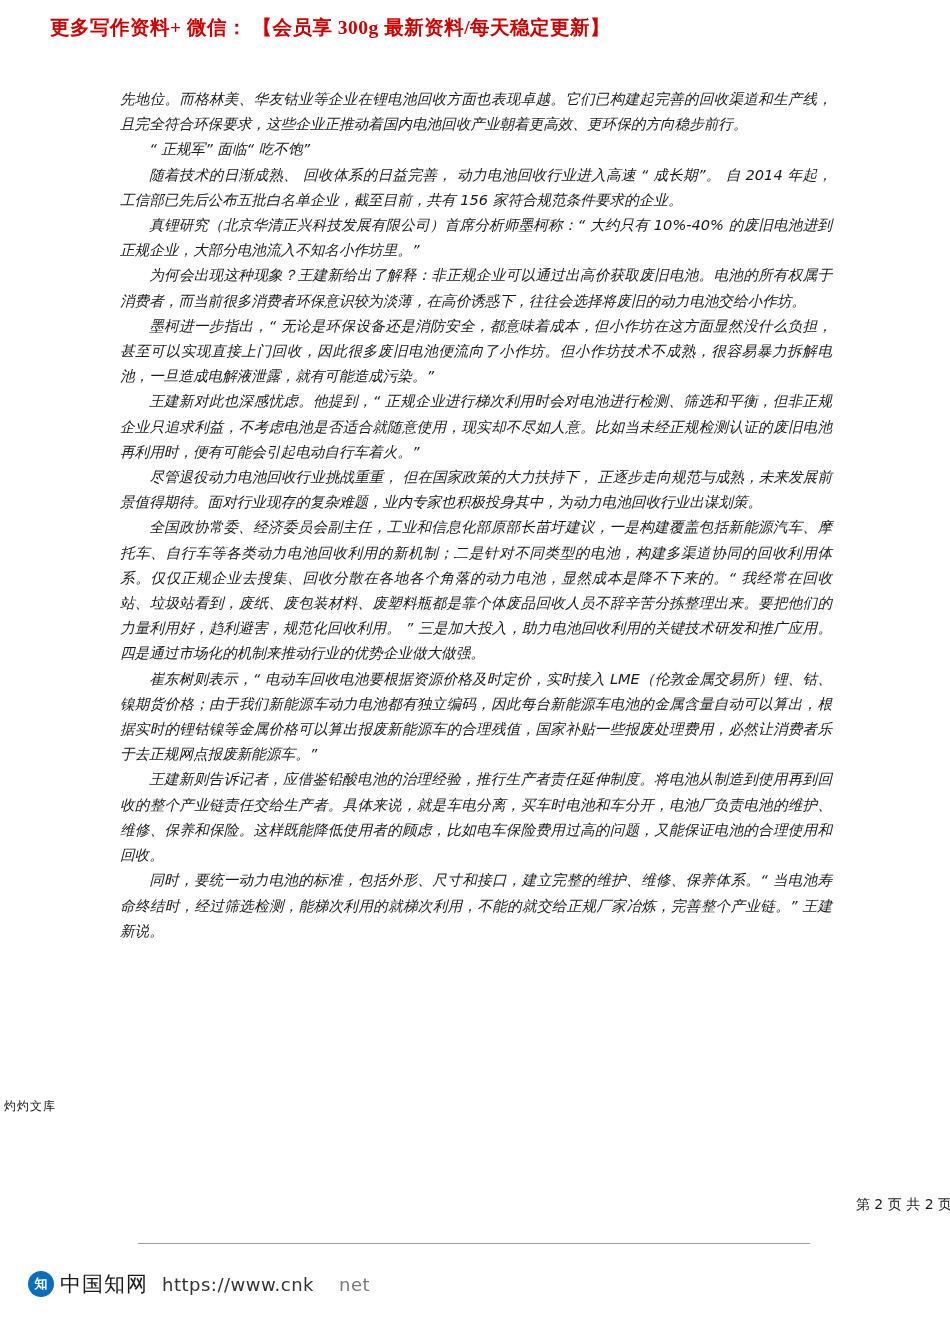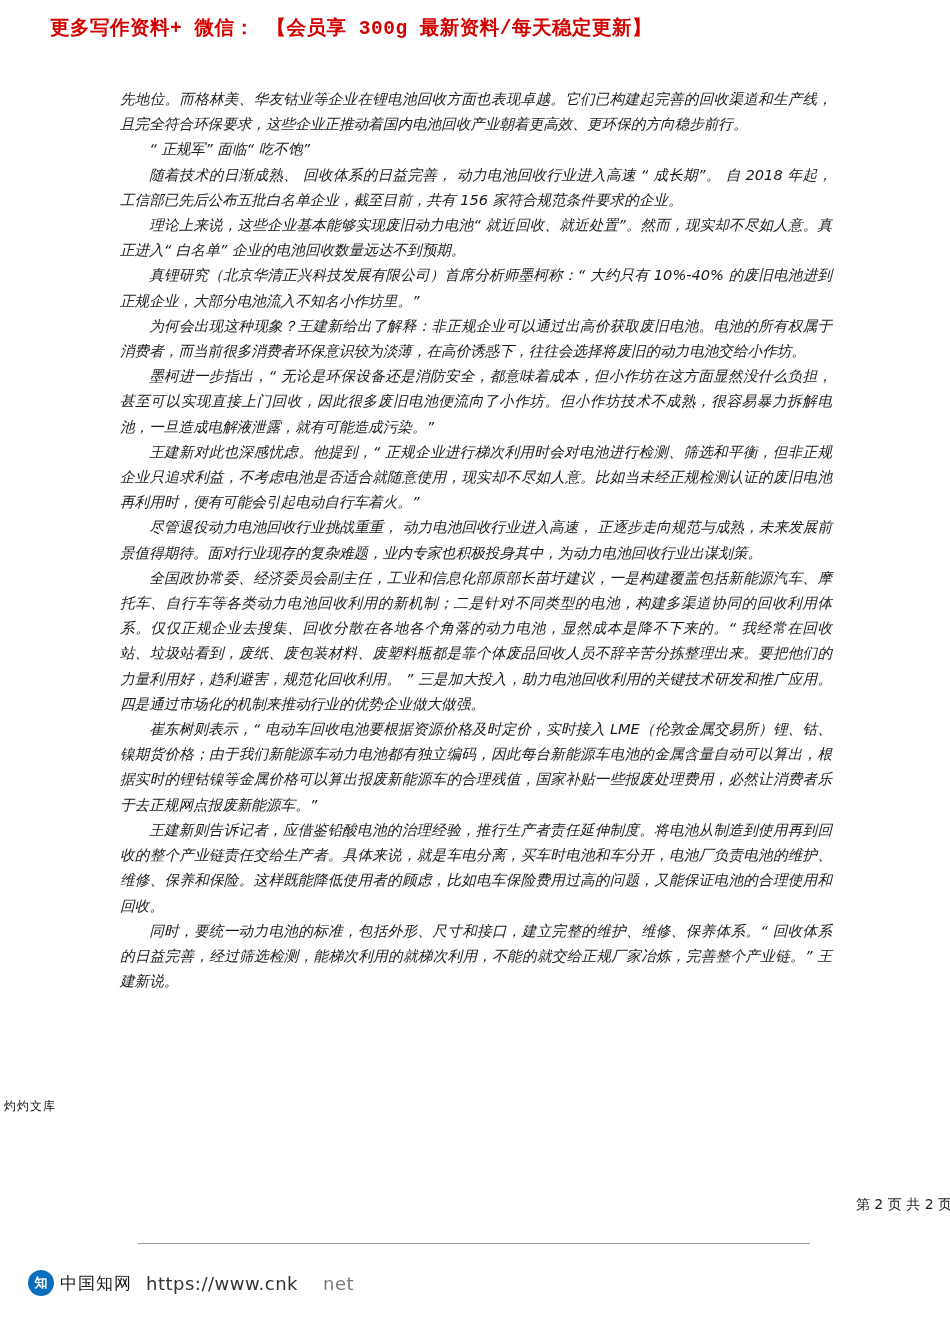--- a/index.html
+++ b/index.html
@@ -26,21 +26,21 @@
   .promo {
     position: absolute;
     top: 14px;
     left: 50px;
     width: 860px;
     font-size: 19.5px;
     font-weight: bold;
     color: #d40000;
     letter-spacing: 0.5px;
     white-space: nowrap;
-    font-family: Liberation Mono, monospace;
+    font-family: Liberation Serif, serif;
   }
   .promo .plain { color: #d40000; }
   .promo .bracket { color: #d40000; }
 
   
   .doc-body {
     position: absolute;
     top: 86px;
     left: 120px;
     width: 712px;
@@ -104,21 +104,21 @@
     height: 26px;
     border-radius: 50%;
     background: #0a6ebd;
     color: #fff;
     font-size: 13px;
     line-height: 26px;
     text-align: center;
     font-weight: bold;
   }
   .cnki-name {
-    font-size: 17px;
+    font-size: 21px;
     color: #1a1a1a;
     letter-spacing: 1px;
   }
   .cnki-url {
     font-size: 18px;
     color: #333;
     letter-spacing: 0.5px;
   }
   .cnki-url .dim { color: #7a7a7a; margin-left: 25px; }
 </style>
@@ -128,31 +128,30 @@
 <div class="page">
 
   <div class="promo">
     <span class="plain">更多写作资料+ 微信：</span>
     <span class="bracket">【会员享 300g 最新资料/每天稳定更新】</span>
   </div>
 
   <div class="doc-body">
     <p class="para">先地位。而格林美、华友钴业等企业在锂电池回收方面也表现卓越。它们已构建起完善的回收渠道和生产线，且完全符合环保要求，这些企业正推动着国内电池回收产业朝着更高效、更环保的方向稳步前行。</p>
     <p class="para indent">“ 正规军” 面临“ 吃不饱”</p>
-    <p class="para indent">随着技术的日渐成熟、 回收体系的日益完善， 动力电池回收行业进入高速 “ 成长期”。 自 2018 年起，工信部已先后公布五批白名单企业，截至目前，共有 156 家符合规范条件要求的企业。</p>
-    <p class="para indent">理论上来说，这些企业基本能够实现废旧动力电池“ 就近回收、就近处置”。然而，现实却不尽如人意。真正进入“ 白名单” 企业的电池回收数量远达不到预期。</p>
+    <p class="para indent">随着技术的日渐成熟、 回收体系的日益完善， 动力电池回收行业进入高速 “ 成长期”。 自 2014 年起，工信部已先后公布五批白名单企业，截至目前，共有 156 家符合规范条件要求的企业。</p>
     <p class="para indent">真锂研究（北京华清正兴科技发展有限公司）首席分析师墨柯称：“ 大约只有 10%-40% 的废旧电池进到正规企业，大部分电池流入不知名小作坊里。”</p>
     <p class="para indent">为何会出现这种现象？王建新给出了解释：非正规企业可以通过出高价获取废旧电池。电池的所有权属于消费者，而当前很多消费者环保意识较为淡薄，在高价诱惑下，往往会选择将废旧的动力电池交给小作坊。</p>
     <p class="para indent">墨柯进一步指出，“ 无论是环保设备还是消防安全，都意味着成本，但小作坊在这方面显然没什么负担，甚至可以实现直接上门回收，因此很多废旧电池便流向了小作坊。但小作坊技术不成熟，很容易暴力拆解电池，一旦造成电解液泄露，就有可能造成污染。”</p>
     <p class="para indent">王建新对此也深感忧虑。他提到，“ 正规企业进行梯次利用时会对电池进行检测、筛选和平衡，但非正规企业只追求利益，不考虑电池是否适合就随意使用，现实却不尽如人意。比如当未经正规检测认证的废旧电池再利用时，便有可能会引起电动自行车着火。”</p>
-    <p class="para indent">尽管退役动力电池回收行业挑战重重， 动力电池回收行业进入高速， 正逐步走向规范与成熟，未来发展前景值得期待。面对行业现存的复杂难题，业内专家也积极投身其中，为动力电池回收行业出谋划策。</p>
+    <p class="para indent">尽管退役动力电池回收行业挑战重重， 但在国家政策的大力扶持下， 正逐步走向规范与成熟，未来发展前景值得期待。面对行业现存的复杂难题，业内专家也积极投身其中，为动力电池回收行业出谋划策。</p>
     <p class="para indent">全国政协常委、经济委员会副主任，工业和信息化部原部长苗圩建议，一是构建覆盖包括新能源汽车、摩托车、自行车等各类动力电池回收利用的新机制；二是针对不同类型的电池，构建多渠道协同的回收利用体系。仅仅正规企业去搜集、回收分散在各地各个角落的动力电池，显然成本是降不下来的。“ 我经常在回收站、垃圾站看到，废纸、废包装材料、废塑料瓶都是靠个体废品回收人员不辞辛苦分拣整理出来。要把他们的力量利用好，趋利避害，规范化回收利用。 ” 三是加大投入，助力电池回收利用的关键技术研发和推广应用。四是通过市场化的机制来推动行业的优势企业做大做强。</p>
     <p class="para indent">崔东树则表示，“ 电动车回收电池要根据资源价格及时定价，实时接入 LME（伦敦金属交易所）锂、钴、镍期货价格；由于我们新能源车动力电池都有独立编码，因此每台新能源车电池的金属含量自动可以算出，根据实时的锂钴镍等金属价格可以算出报废新能源车的合理残值，国家补贴一些报废处理费用，必然让消费者乐于去正规网点报废新能源车。”</p>
     <p class="para indent">王建新则告诉记者，应借鉴铅酸电池的治理经验，推行生产者责任延伸制度。将电池从制造到使用再到回收的整个产业链责任交给生产者。具体来说，就是车电分离，买车时电池和车分开，电池厂负责电池的维护、维修、保养和保险。这样既能降低使用者的顾虑，比如电车保险费用过高的问题，又能保证电池的合理使用和回收。</p>
-    <p class="para indent">同时，要统一动力电池的标准，包括外形、尺寸和接口，建立完整的维护、维修、保养体系。“ 回收体系的日益完善，经过筛选检测，能梯次利用的就梯次利用，不能的就交给正规厂家冶炼，完善整个产业链。” 王建新说。</p>
+    <p class="para indent">同时，要统一动力电池的标准，包括外形、尺寸和接口，建立完整的维护、维修、保养体系。“ 当电池寿命终结时，经过筛选检测，能梯次利用的就梯次利用，不能的就交给正规厂家冶炼，完善整个产业链。” 王建新说。</p>
 
     <div class="page-num">第 2 页 共 2 页</div>
   </div>
 
   <div class="left-mark">灼灼文库</div>
 
   <div class="divider"></div>
 
   <div class="cnki">
     <div class="cnki-logo">

